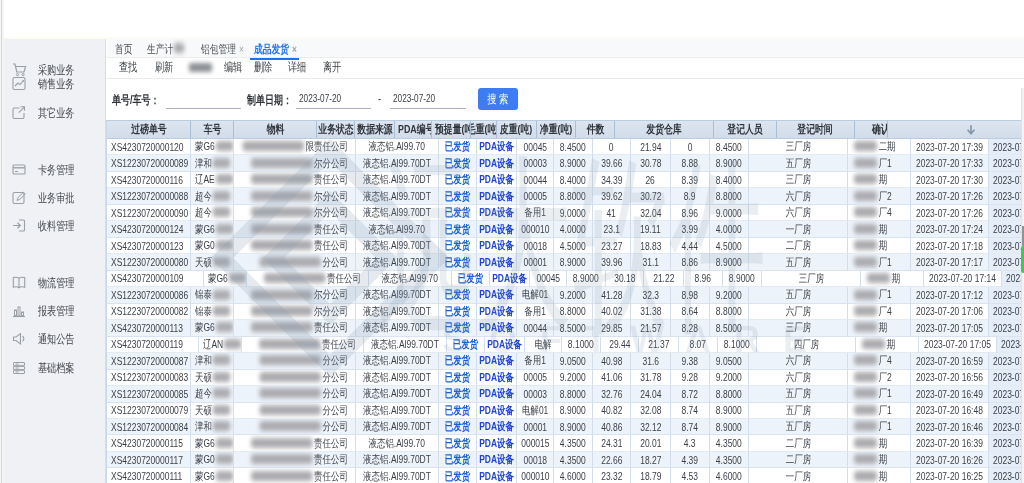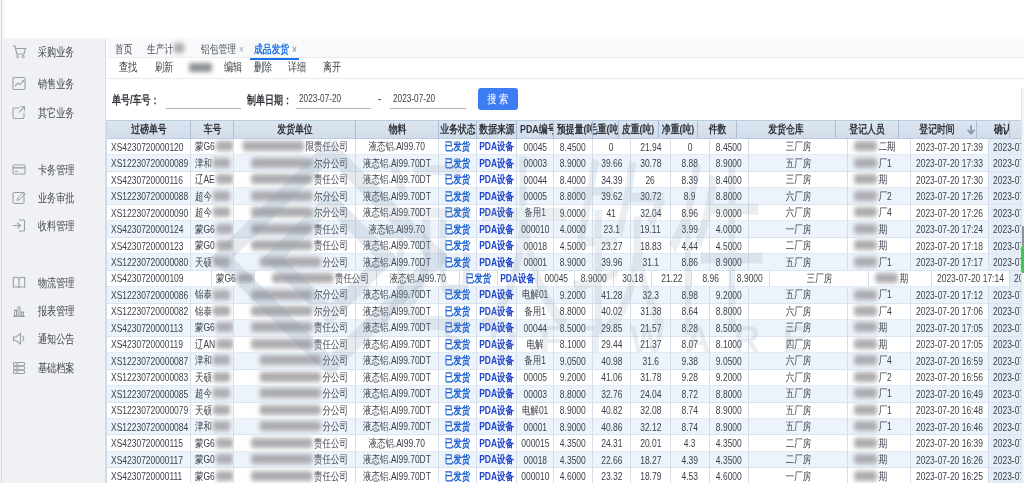--- a/index.html
+++ b/index.html
@@ -50,21 +50,21 @@
 .wm{position:absolute;left:106px;top:120px;pointer-events:none}
 .sbar{position:absolute;left:1021px;top:88px;width:3px;height:395px;background:#f3f3f3;border-left:1px solid #e2e2e2}
 .sbar .g1{position:absolute;left:0;top:138px;width:3px;height:20px;background:#8f9396}
 .sbar .g2{position:absolute;left:-1px;top:158px;width:4px;height:27px;background:#3fc94d;border-radius:2px}
 </style></head><body>
 <div id="page">
 <div class="seam"></div>
 <div class="ledge"></div>
     <div class="ledge2"></div>
 <div class="side">
-<div class="mi" style="top:2px">
+<div class="mi" style="top:20px">
         <svg width="16" height="15" viewBox="0 0 15 15">
           <path d="M1.5 2h2l1.8 8h7.2l1.6-5.5H4.2" fill="none" stroke="#9aa0a6" stroke-width="1.2"></path>
           <circle cx="6" cy="12.6" r="1.1" fill="none" stroke="#9aa0a6"></circle>
           <circle cx="11.6" cy="12.6" r="1.1" fill="none" stroke="#9aa0a6"></circle>
         </svg>
         <span>采购业务</span>
       </div>
 <div class="mi" style="top:34.5px">
         <svg width="16" height="15" viewBox="0 0 15 15">
           <rect x="1.5" y="1.5" width="12" height="12" rx="1.5" fill="none" stroke="#9aa0a6" stroke-width="1.1"></rect>
@@ -164,23 +164,20 @@
 </div>
 </div>
 <div class="grid">
 <div class="hrow">
 <div class="hc" style="width:84px;">
           <span class="sq">过磅单号</span>
         </div>
 <div class="hc" style="width:43px;">
           <span class="sq">车号</span>
         </div>
-<div class="hc" style="width:122px;">
-          <span class="sq">发货单位</span>
-        </div>
 <div class="hc" style="width:83px;">
           <span class="sq">物料</span>
         </div>
 <div class="hc" style="width:38px;">
           <span class="sq">业务状态</span>
         </div>
 <div class="hc" style="width:40px;">
           <span class="sq">数据来源</span>
         </div>
 <div class="hc hl" style="width:37px;padding-left:3px;">
@@ -608,21 +605,21 @@
           <span class="sql"><span class="bb" style="width:30px;margin-right:2px"></span>厂1</span>
         </div>
         <div class="c" style="width:78.0px">
           <span class="sq">2023-07-20 17:17</span>
         </div>
         <div class="c conf" style="width:33.5px">
           <span class="sql">2023-07-20</span>
         </div>
       </div>
 <div class="r">
-        <div class="c lft" style="width:105px">
+        <div class="c lft" style="width:97px">
           <span class="sql">XS4230720000109</span>
         </div>
         <div class="c lft" style="width:43px">
           <span class="sql">蒙G6<span class="bb" style="width:23px;margin-left:1px"></span></span>
         </div>
         <div class="c unit" style="width:122px;padding-right:7px">
           <span class="sqr"><span class="bb" style="width:80px;margin-right:2px"></span>责任公司</span>
         </div>
         <div class="c" style="width:83px">
           <span class="sq">液态铝.Al99.70</span>
@@ -808,21 +805,21 @@
           <span class="sql"><span class="bb" style="width:30px;margin-right:2px"></span>期</span>
         </div>
         <div class="c" style="width:78.0px">
           <span class="sq">2023-07-20 17:05</span>
         </div>
         <div class="c conf" style="width:33.5px">
           <span class="sql">2023-07-20</span>
         </div>
       </div>
 <div class="r">
-        <div class="c lft" style="width:84px">
+        <div class="c lft" style="width:92px">
           <span class="sql">XS4230720000119</span>
         </div>
         <div class="c lft" style="width:43px">
           <span class="sql">辽AN<span class="bb" style="width:23px;margin-left:1px"></span></span>
         </div>
         <div class="c unit" style="width:122px;padding-right:7px">
           <span class="sqr"><span class="bb" style="width:80px;margin-right:2px"></span>责任公司</span>
         </div>
         <div class="c" style="width:83px">
           <span class="sq">液态铝.Al99.70DT</span>

